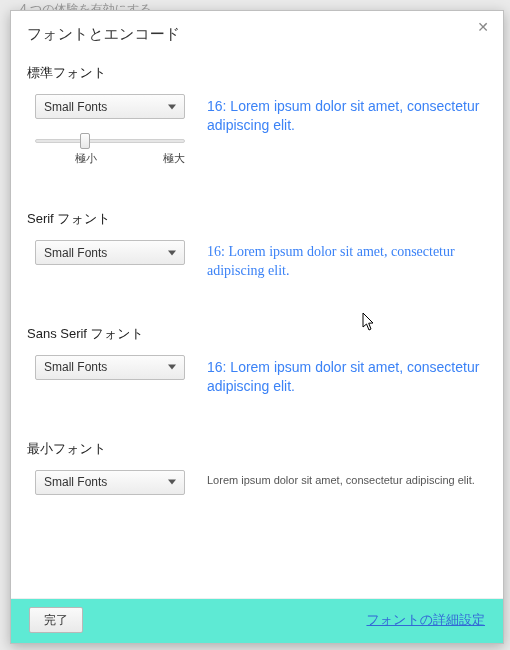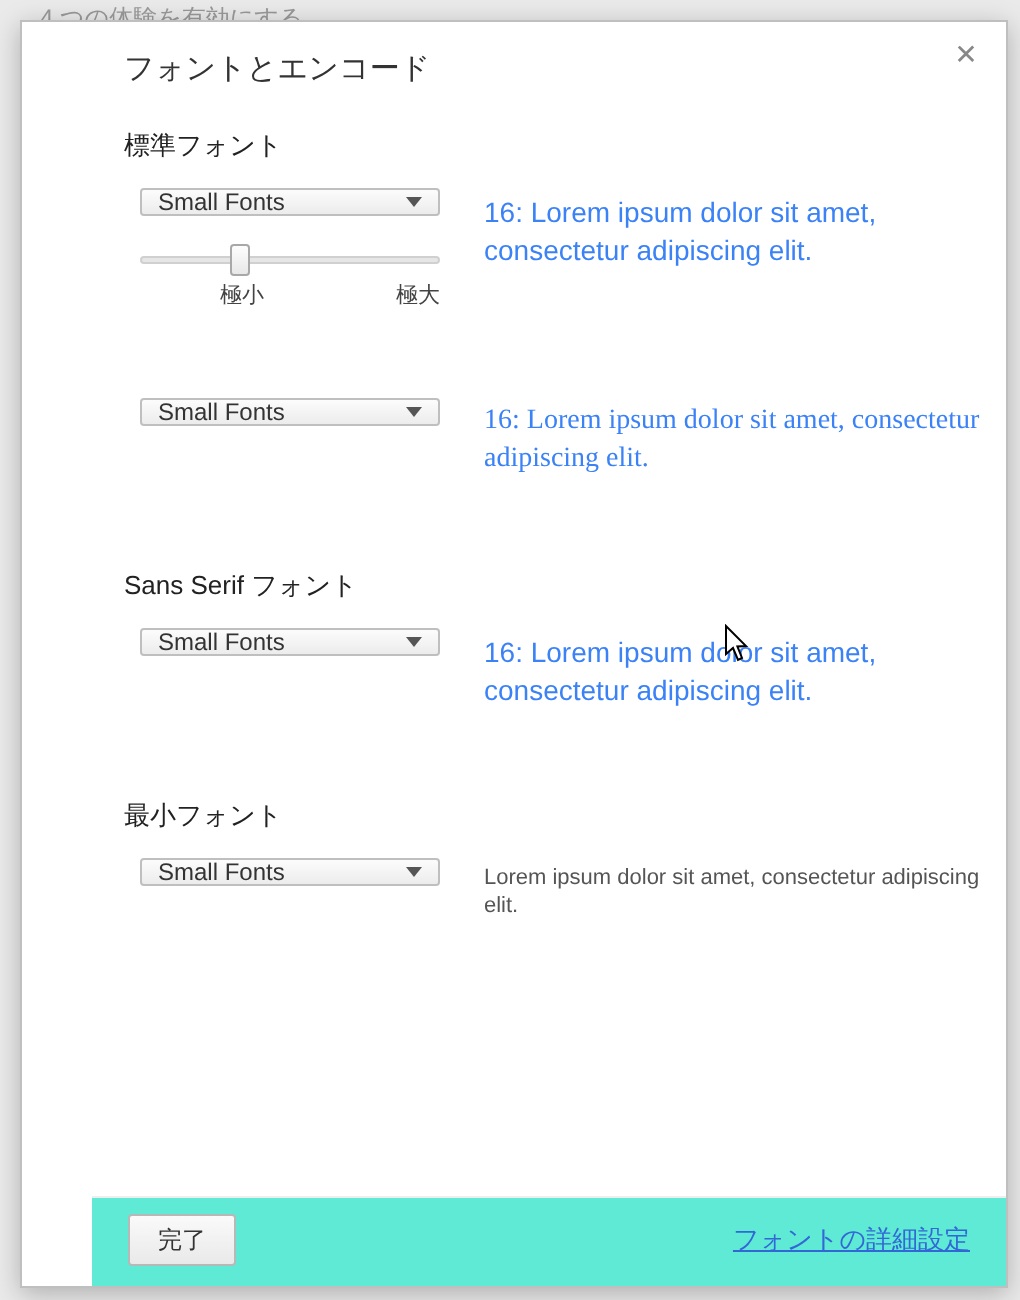--- a/index.html
+++ b/index.html
@@ -15,21 +15,21 @@
     position:absolute; top:1px; left:20px;
     font-size:12px; color:#999;
     white-space:nowrap;
   }
   .dialog {
     position:absolute;
     top:10px; left:10px; right:6px; bottom:6px;
     background:#fff;
     border:1px solid #bfbfbf;
     box-shadow:0 3px 12px rgba(0,0,0,0.25);
-    display:flex; flex-direction:column;padding-left:35px;
+    display:flex; flex-direction:column;
   }
   .dialog-header {
     padding:14px 16px 10px 16px;
     position:relative;
     flex:0 0 auto;
   }
   .dialog-title {
     font-size:15px; color:#333;
   }
   .close-x {
@@ -63,21 +63,21 @@
   }
   .col-right {
     flex:1 1 auto;
     font-size:14px; color:#3b82f6; line-height:1.35;
     padding-top:3px;
   }
   .col-right.small { font-size:11px; color:#555; }
   .col-right.tiny { font-size:9px; color:#555; white-space:nowrap; }
 
   .select {
-    width:150px; height:14px;
+    width:150px; height:25px;
     border:1px solid #bfbfbf;
     background:linear-gradient(#fcfcfc,#ececec);
     border-radius:2px;
     display:flex; align-items:center;
     padding:0 8px;
     font-size:12px; color:#333;
     position:relative; cursor:pointer;
     margin-left:8px;
   }
   .select .caret {
@@ -169,20 +169,21 @@
               <span>極小</span>
               <span>極大</span>
             </div>
           </div>
         </div>
         <div class="col-right">16: Lorem ipsum dolor sit amet, consectetur adipiscing elit.</div>
       </div>
     </div>
 
     <div class="section">
+      <div class="section-title">Serif フォント</div>
       <div class="row">
         <div class="col-left">
           <div class="select">
             <span>Small Fonts</span>
             <span class="caret"></span>
           </div>
         </div>
         <div class="col-right" style="font-family:Georgia,serif">16: Lorem ipsum dolor sit amet, consectetur adipiscing elit.</div>
       </div>
     </div>

